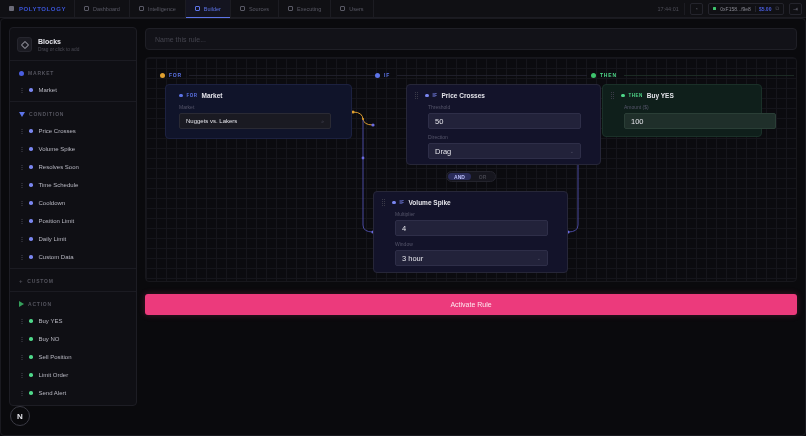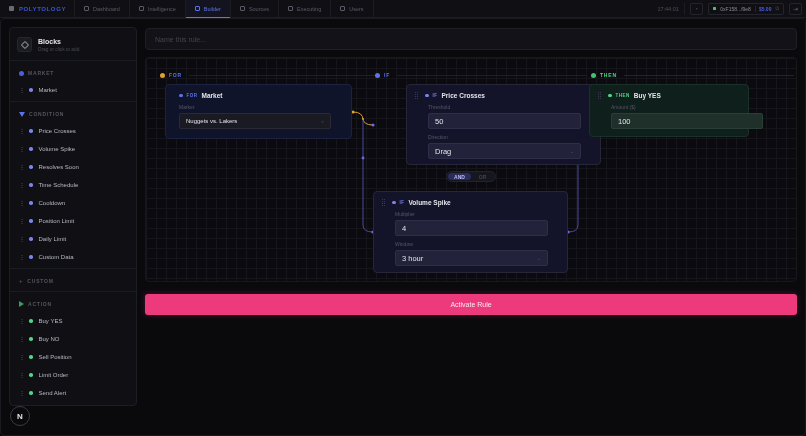--- a/index.html
+++ b/index.html
@@ -65,21 +65,21 @@
 .field { margin: 3px 0 0 21px; height: 16px; border-radius: 2px; display: flex; align-items: center; padding: 0 6px; font-size: 7.5px; color: #e4e4ea; justify-content: space-between; }
 .field .chev { font-size: 5px; color: #55556a; }
 
 .node.for { left: 165px; top: 84px; width: 187px; height: 55px; background: #10142a; border-color: #1c2140; }
 .node.for .field { background: #1a1a22; border: 1px solid #2a2a34; font-size: 6px; width: 152px; margin-left: 13px; }
 .node.for .field-label { padding-left: 13px; }
 .node.for .node-head { padding-left: 13px; }
 .node.if1 { left: 373px; top: 84px; width: 195px; height: 81px; background: #13132a; margin-left: 33px; }
 .node.if2 { left: 373px; top: 191px; width: 195px; height: 82px; background: #13132a; }
 .node.if1 .field, .node.if2 .field { background: #22223a; border: 1px solid #2e2e48; width: 153px; }
-.node.then { left: 589px; top: 84px; width: 160px; height: 53px; background: #0f1f1b; border-color: #1a3028; }
+.node.then { left: 602px; top: 84px; width: 160px; height: 53px; background: #0f1f1b; border-color: #1a3028; }
 .node.then .field { background: #1f2f2a; border: 1px solid #2a3e36; width: 152px; }
 
 .logic-toggle { position: absolute; left: 446px; top: 171px; width: 50px; height: 11px; background: #16161e; border: 1px solid #23232c; border-radius: 6px; display: flex; align-items: center; padding: 1px; font-size: 5px; font-weight: bold; }
 .logic-toggle .opt { flex: 1; height: 100%; border-radius: 5px; display: flex; align-items: center; justify-content: center; color: #44444e; }
 .logic-toggle .opt.on { background: #2a2c5a; color: #b8bcf8; }
 
 svg.wires { position: absolute; left: 0; top: 0; pointer-events: none; }
 
 .activate { position: absolute; left: 145px; top: 294px; width: 652px; height: 21px; background: #ec3a7c; border-radius: 3px; color: #fde8ef; font-size: 7px; display: flex; align-items: center; justify-content: center; box-shadow: 0 0 6px rgba(236,58,124,0.25); }
 .frame-border { position: absolute; left: 0; top: 18px; width: 806px; height: 418px; border: 1px solid #1a1a20; border-radius: 4px; pointer-events: none; }

